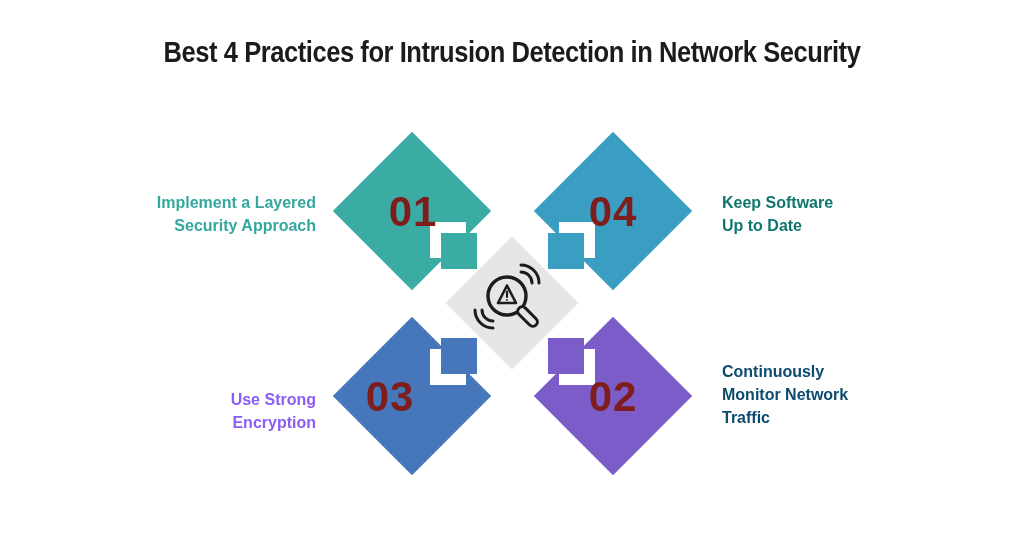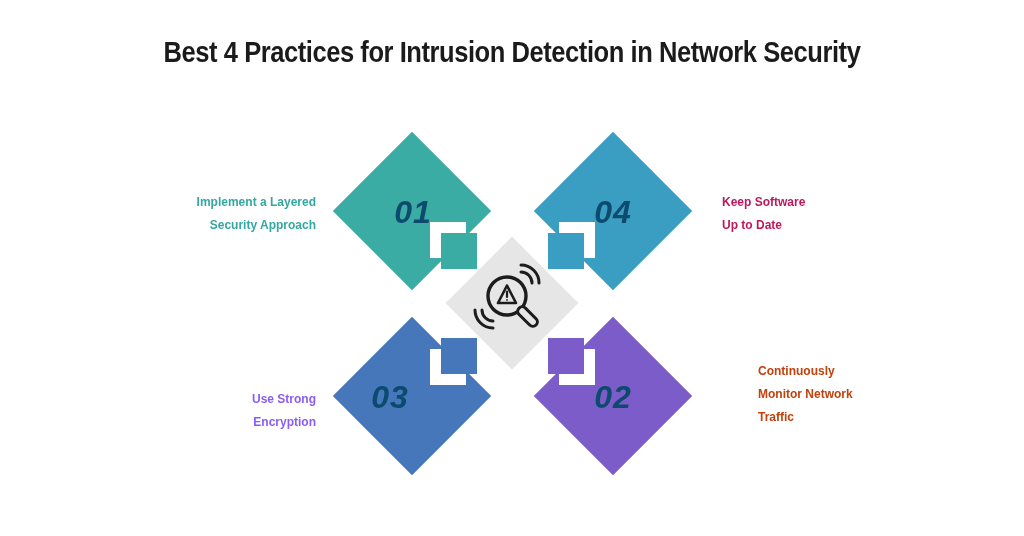--- a/index.html
+++ b/index.html
@@ -10,24 +10,24 @@
   .title{
     position:absolute;top:36px;left:0;width:1024px;text-align:center;
     font-size:29px;font-weight:700;letter-spacing:-0.5px;color:#1b1b1b;
     transform:scaleX(0.88);transform-origin:center;
   }
   .diamond{position:absolute;width:112px;height:112px;transform:rotate(45deg);}
   .sq{position:absolute;width:36px;height:36px;}
   .punch{background:#ffffff;}
   .num{
     position:absolute;transform:translate(-50%,-50%);
-    font-size:32px;font-weight:700;color:#0c4a6e;letter-spacing:1px;font-style:italic;
+    font-size:42px;font-weight:700;color:#7f1d1d;letter-spacing:1px;
   }
   .lbl{
-    position:absolute;font-size:12px;font-weight:700;line-height:23px;
+    position:absolute;font-size:16px;font-weight:700;line-height:23px;
     white-space:pre-line;
   }
   .lbl.right{text-align:right;}
   
   #d1{left:356px;top:155px;}  #p1{left:430px;top:222px;}  #t1{left:441px;top:233px;}
   #n1{left:413px;top:212px;}  #l1{right:708px;top:191px;}
   
   #d2{left:557px;top:155px;}  #p2{left:559px;top:222px;}  #t2{left:548px;top:233px;}
   #n2{left:613px;top:212px;}  #l2{left:722px;top:191px;}
   
@@ -54,39 +54,39 @@
     <div class="num" id="n1">01</div>
     <div class="lbl right" id="l1" style="color: rgb(52, 168, 160);">Implement a Layered
 Security Approach</div>
   </div>
 
   <div>
     <div class="diamond" id="d2" style="background-color: rgb(58, 158, 194);"></div>
     <div class="sq punch" id="p2"></div>
     <div class="sq" id="t2" style="background-color: rgb(58, 158, 194);"></div>
     <div class="num" id="n2">04</div>
-    <div class="lbl" id="l2" style="color: #be185d;">Keep Software
+    <div class="lbl" id="l2" style="color: #0f766e;">Keep Software
 Up to Date</div>
   </div>
 
   <div>
     <div class="diamond" id="d3" style="background-color: rgb(69, 119, 186);"></div>
     <div class="sq punch" id="p3"></div>
     <div class="sq" id="t3" style="background-color: rgb(69, 119, 186);"></div>
     <div class="num" id="n3">03</div>
     <div class="lbl right" id="l3" style="color: #8b5cf6;">Use Strong
 Encryption</div>
   </div>
 
   <div>
     <div class="diamond" id="d4" style="background-color: rgb(123, 92, 200);"></div>
     <div class="sq punch" id="p4"></div>
     <div class="sq" id="t4" style="background-color: rgb(123, 92, 200);"></div>
     <div class="num" id="n4">02</div>
-    <div class="lbl" id="l4" style="color: #c2410c; margin-left: 36px;">Continuously
+    <div class="lbl" id="l4" style="color: #0c4a6e;">Continuously
 Monitor Network
 Traffic</div>
   </div>
 
   <div id="dc" style="background-color: rgb(230, 230, 230);"></div>
   <svg id="icon" viewBox="0 0 100 100" aria-hidden="true">
     <g fill="none" stroke="#1c1c1c" stroke-linecap="round" stroke-linejoin="round">
 
       <path d="M59 19 A11 11 0 0 1 70 30" stroke-width="3"></path>
       <path d="M59 12 A18 18 0 0 1 77 30" stroke-width="3"></path>

